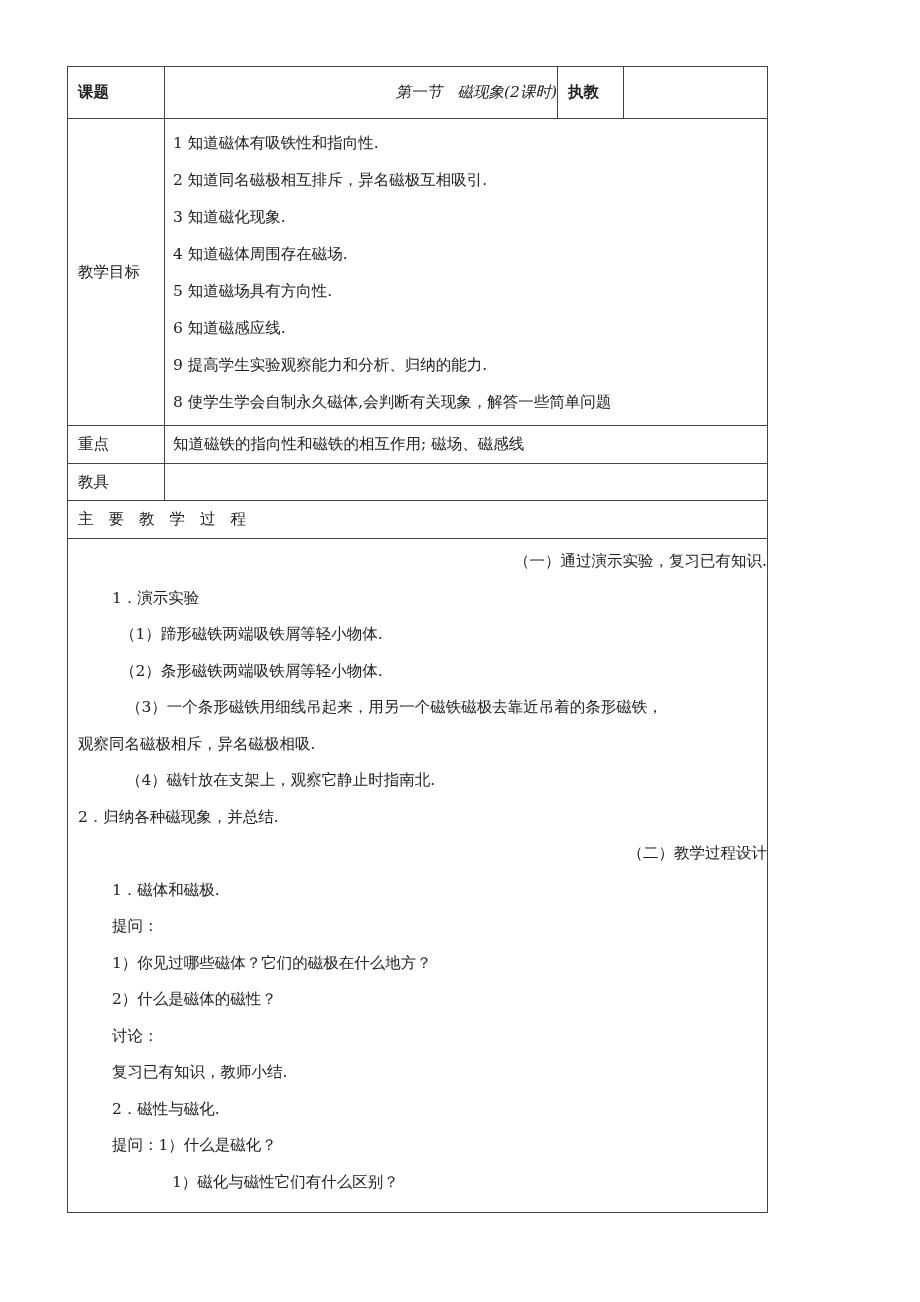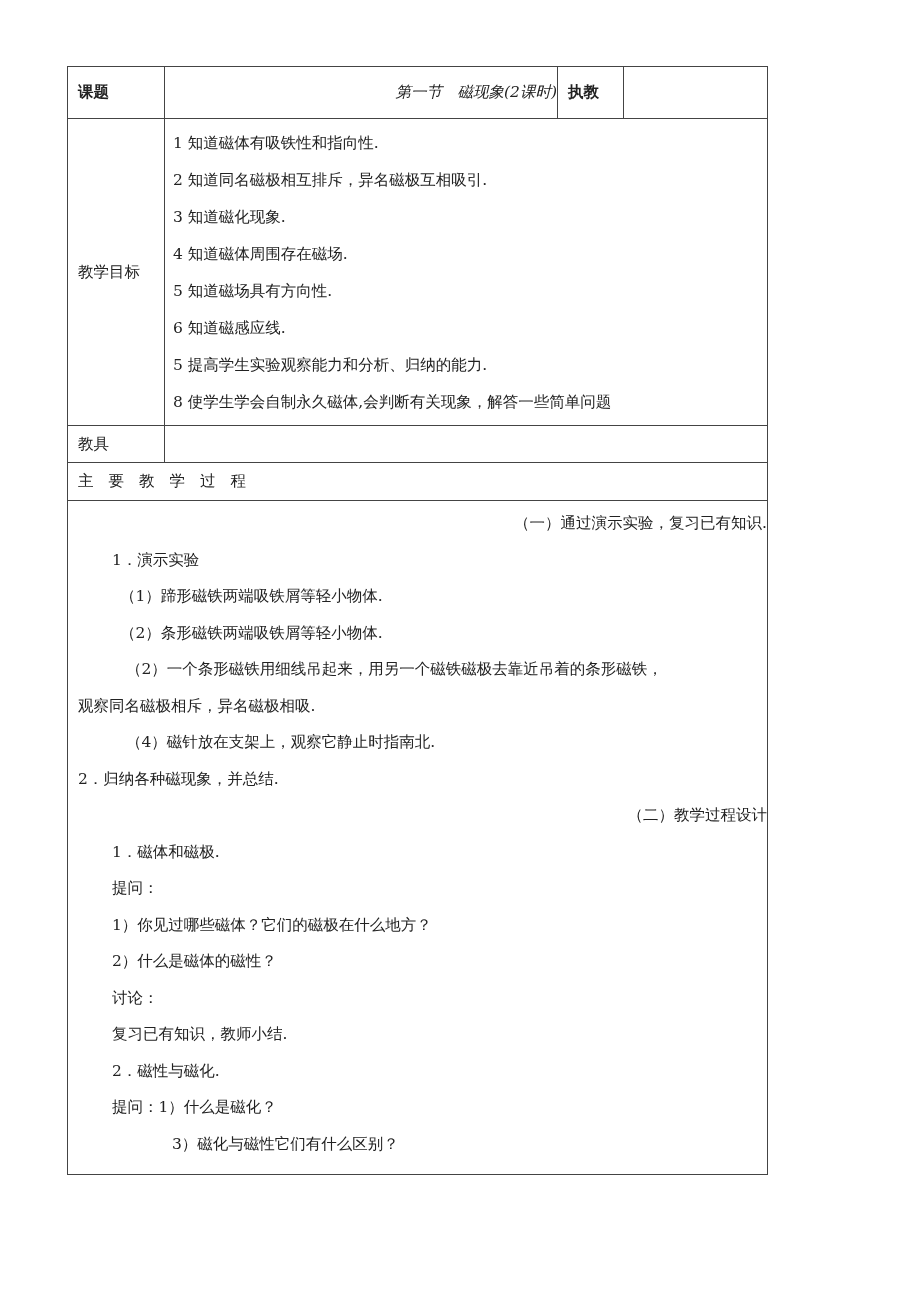--- a/index.html
+++ b/index.html
@@ -45,51 +45,55 @@
     <tr style="height:292px">
       <td class="lbl">教学目标</td>
       <td colspan="3">
         <div class="obj-list" id="obj-list">
           <div class="obj-item">1  知道磁体有吸铁性和指向性.</div>
           <div class="obj-item">2  知道同名磁极相互排斥，异名磁极互相吸引.</div>
           <div class="obj-item">3  知道磁化现象.</div>
           <div class="obj-item">4  知道磁体周围存在磁场.</div>
           <div class="obj-item">5  知道磁场具有方向性.</div>
           <div class="obj-item">6  知道磁感应线.</div>
-          <div class="obj-item">5  提高学生实验观察能力和分析、归纳的能力.</div>
+          <div class="obj-item">9  提高学生实验观察能力和分析、归纳的能力.</div>
           <div class="obj-item">8  使学生学会自制永久磁体,会判断有关现象，解答一些简单问题</div>
         </div>
       </td>
+    </tr>
+    <tr style="height:38px">
+      <td class="lbl">重点</td>
+      <td colspan="3" class="val">知道磁铁的指向性和磁铁的相互作用; 磁场、磁感线</td>
     </tr>
     <tr style="height:37px">
       <td class="lbl">教具</td>
       <td colspan="3" class="val"></td>
     </tr>
     <tr style="height:38px">
       <td colspan="4" class="spaced">主要教学过程</td>
     </tr>
     <tr style="height:651px">
       <td colspan="4" class="process">
         <div id="process-lines">
               <div class="pline i0">（一）通过演示实验，复习已有知识.</div>
               <div class="pline i1">1．演示实验</div>
               <div class="pline i2">（1）蹄形磁铁两端吸铁屑等轻小物体.</div>
               <div class="pline i2">（2）条形磁铁两端吸铁屑等轻小物体.</div>
-              <div class="pline i3">（2）一个条形磁铁用细线吊起来，用另一个磁铁磁极去靠近吊着的条形磁铁，</div>
+              <div class="pline i3">（3）一个条形磁铁用细线吊起来，用另一个磁铁磁极去靠近吊着的条形磁铁，</div>
               <div class="pline i5">观察同名磁极相斥，异名磁极相吸.</div>
               <div class="pline i3">（4）磁针放在支架上，观察它静止时指南北.</div>
               <div class="pline i6">2．归纳各种磁现象，并总结.</div>
               <div class="pline i0">（二）教学过程设计</div>
               <div class="pline i1">1．磁体和磁极.</div>
               <div class="pline i1">提问：</div>
               <div class="pline i1">1）你见过哪些磁体？它们的磁极在什么地方？</div>
               <div class="pline i1">2）什么是磁体的磁性？</div>
               <div class="pline i1">讨论：</div>
               <div class="pline i1">复习已有知识，教师小结.</div>
               <div class="pline i1">2．磁性与磁化.</div>
               <div class="pline i1">提问：1）什么是磁化？</div>
-              <div class="pline i4">3）磁化与磁性它们有什么区别？</div>
+              <div class="pline i4">1）磁化与磁性它们有什么区别？</div>
             </div>
       </td>
     </tr>
   </tbody>
     </table>
 </div>
 
 </body></html>

